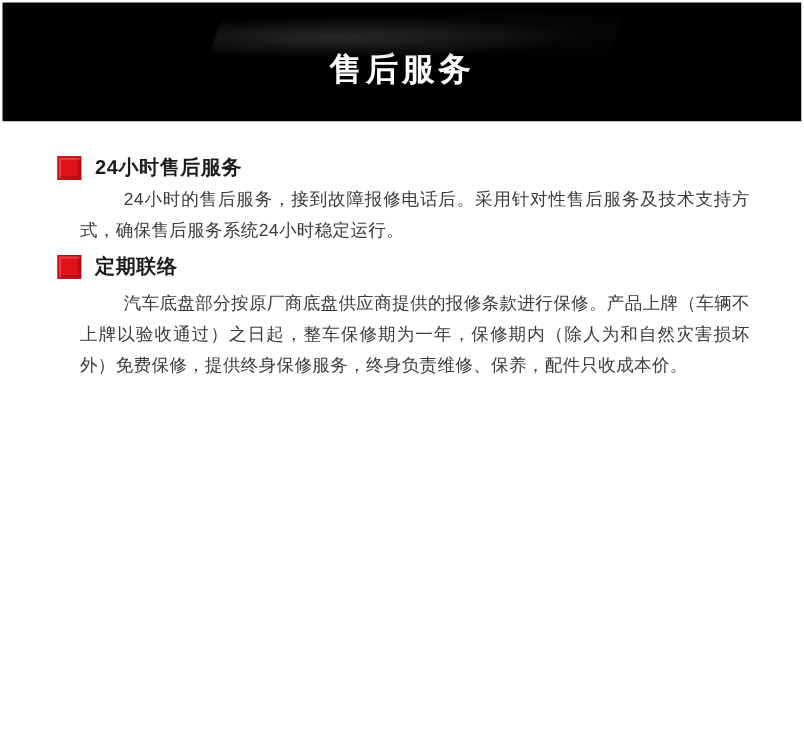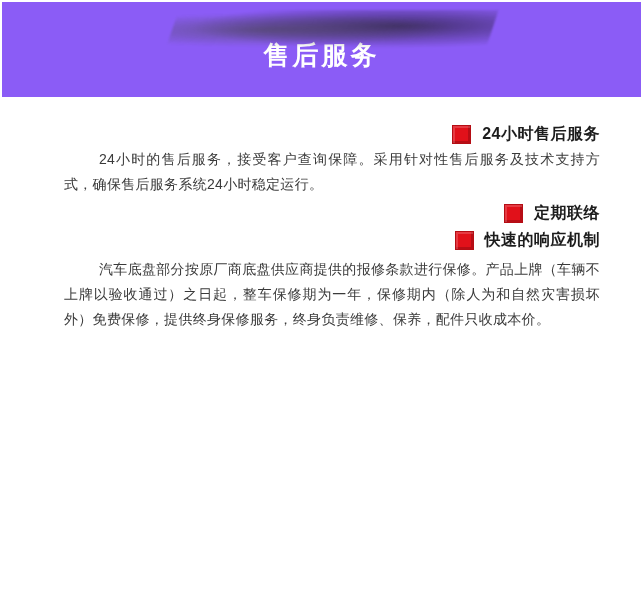--- a/index.html
+++ b/index.html
@@ -9,21 +9,21 @@
     height: 596px;
     overflow: hidden;
     font-family: "Liberation Sans", sans-serif;
     position: relative;
   }
   
   .header {
     position: relative;
     margin: 2px 2px 0 2px;
     height: 95px;
-    background: #8b5cf6;
+    background: #000000;
     display: flex;
     align-items: center;
     justify-content: center;
     overflow: hidden;
   }
   .header-watermark {
     position: absolute;
     top: 8px;
     left: 170px;
     width: 320px;
@@ -45,21 +45,20 @@
   
   .content {
     padding: 27px 43px 0 46px;
   }
   .section { margin-bottom: 6px; }
   .section-heading {
     display: flex;
     align-items: center;
     margin-bottom: 2px;
     height: 21px;
-    justify-content: flex-end;
   }
   .bullet {
     width: 19px;
     height: 19px;
     background: #e1111a;
     border: 1px solid #b50d14;
     box-shadow: inset 2px 2px 0 rgba(255,255,255,0.18), inset -2px -2px 0 rgba(0,0,0,0.18);
     flex: 0 0 auto;
   }
   .heading-text {
@@ -88,36 +87,32 @@
 </div>
 
 <div class="content">
 
   <div class="section">
     <div class="section-heading">
       <span class="bullet"></span>
       <span class="heading-text">24小时售后服务</span>
     </div>
     <div class="paras">
-      <p class="para">24小时的售后服务，接受客户查询保障。采用针对性售后服务及技术支持方式，确保售后服务系统24小时稳定运行。</p>
+      <p class="para">24小时的售后服务，接到故障报修电话后。采用针对性售后服务及技术支持方式，确保售后服务系统24小时稳定运行。</p>
     </div>
   </div>
 
   <div class="section">
     <div class="section-heading">
       <span class="bullet"></span>
       <span class="heading-text">定期联络</span>
     </div>
   </div>
 
   <div class="section">
-    <div class="section-heading">
-      <span class="bullet"></span>
-      <span class="heading-text">快速的响应机制</span>
-    </div>
     <div class="paras">
     </div>
   </div>
 
   <div class="section">
     <div class="paras">
       <p class="para">汽车底盘部分按原厂商底盘供应商提供的报修条款进行保修。产品上牌（车辆不上牌以验收通过）之日起，整车保修期为一年，保修期内（除人为和自然灾害损坏外）免费保修，提供终身保修服务，终身负责维修、保养，配件只收成本价。</p>
     </div>
   </div>
 

